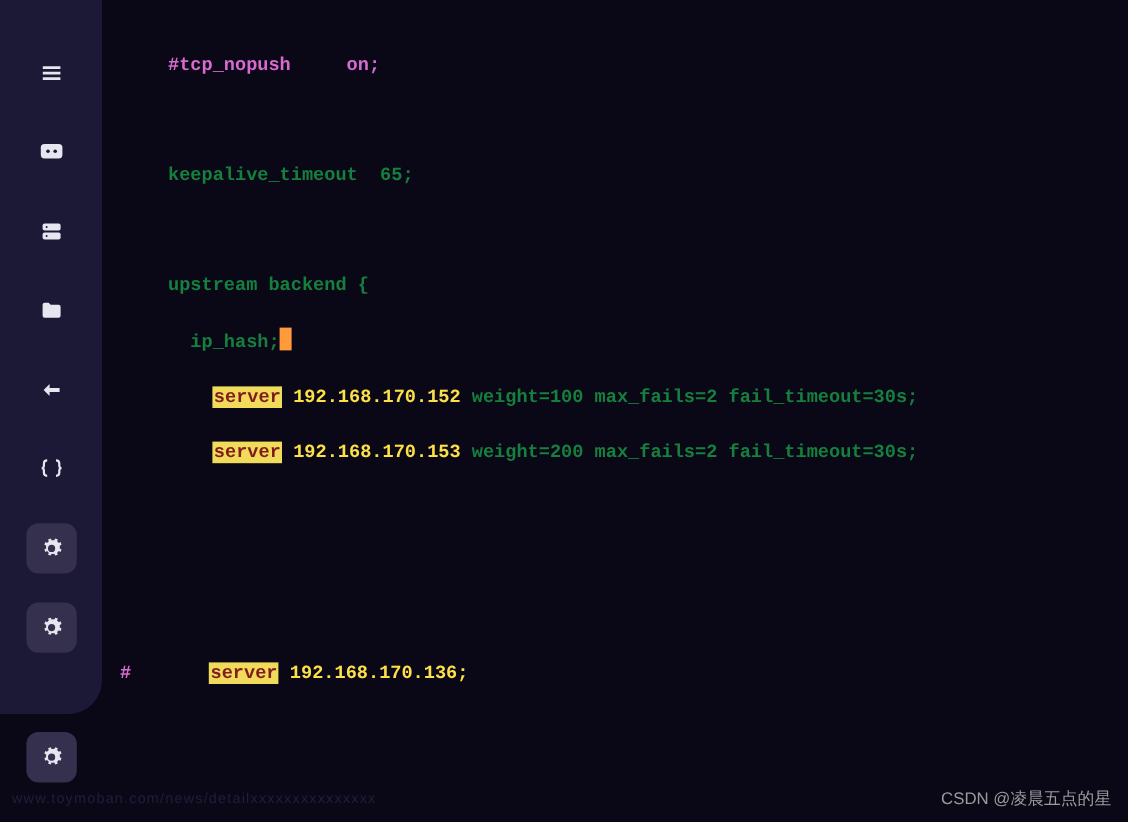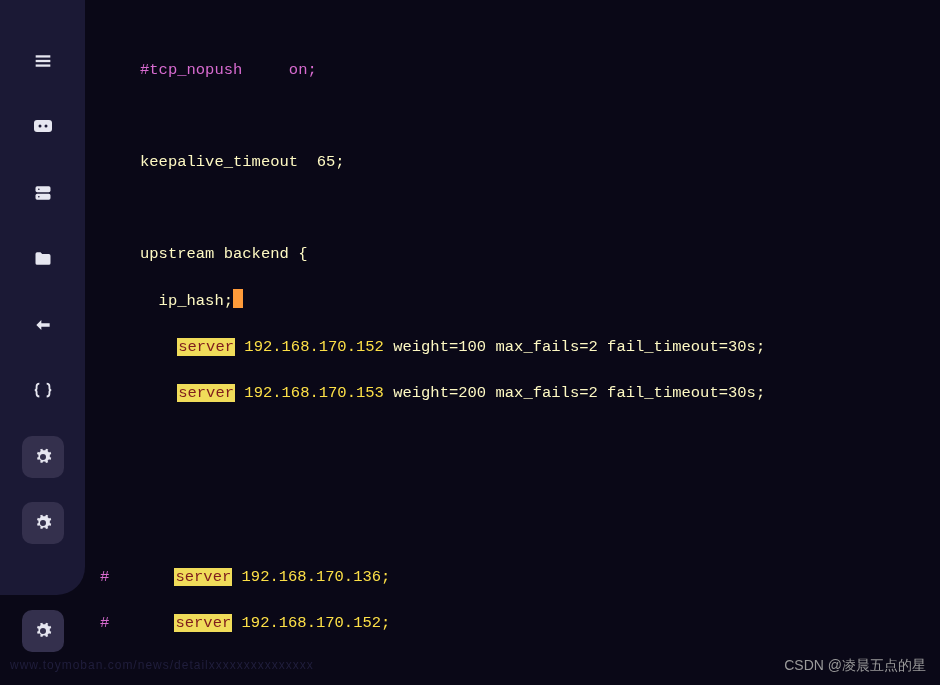--- a/index.html
+++ b/index.html
@@ -29,28 +29,29 @@
     height: 42px;
     display: flex;
     align-items: center;
     justify-content: center;
     margin-bottom: 24px;
     color: #e6e6f0;
   }
   .sb-gear { background:#34304d; border-radius:10px; width:42px; height:42px; }
   .code-area {
     flex: 1;
-    padding: 36px 20px 20px 55px;
+    padding: 20px 20px 20px 55px;
     color: #e6e6f0;
     white-space: pre;
     position: relative;
+    font-weight: bold;
   }
   .line { display:block; }
   .c-comment { color:#d86bd0; }
-  .c-key { color:#fef9c3; }
+  .c-key { color:#15803d; }
   .c-ip { color:#fde047; }
   .hl { background:#f0dc5a; color:#7f1d1d; padding:0 1px; }
   .cursor { background:#ff9b3a; display:inline-block; width:10px; height:19px; vertical-align:-3px; }
   .watermark {
     position: absolute;
     right: 14px;
     bottom: 8px;
     color: #9a9a9a;
     font-family: Arial,sans-serif;
     font-size: 14px;
@@ -132,21 +133,20 @@
 <span class="line"><span class="c-key">keepalive_timeout  </span><span class="c-key">65;</span></span>
 <span class="line"> </span>
 <span class="line"><span class="c-key">upstream backend {</span></span>
 <span class="line"><span class="c-key">  ip_hash;</span><span class="cursor"></span></span>
 <span class="line">    <span class="hl">server</span><span class="c-ip"> 192.168.170.152</span><span class="c-key"> weight=100 max_fails=2 fail_timeout=30s;</span></span>
 <span class="line">    <span class="hl">server</span><span class="c-ip"> 192.168.170.153</span><span class="c-key"> weight=200 max_fails=2 fail_timeout=30s;</span></span>
 <span class="line"> </span>
 <span class="line"> </span>
 <span class="line"> </span>
 <span class="line" style="margin-left:-40px"><span class="c-comment">#       </span><span class="hl">server</span><span class="c-ip"> 192.168.170.136;</span></span>
-<span class="line" style="margin-left:-40px"><span class="c-comment">#       </span><span class="hl">server</span><span class="c-ip"> 192.168.170.152;</span></span>
 
 
 
 
 
 
 
 
 
 

